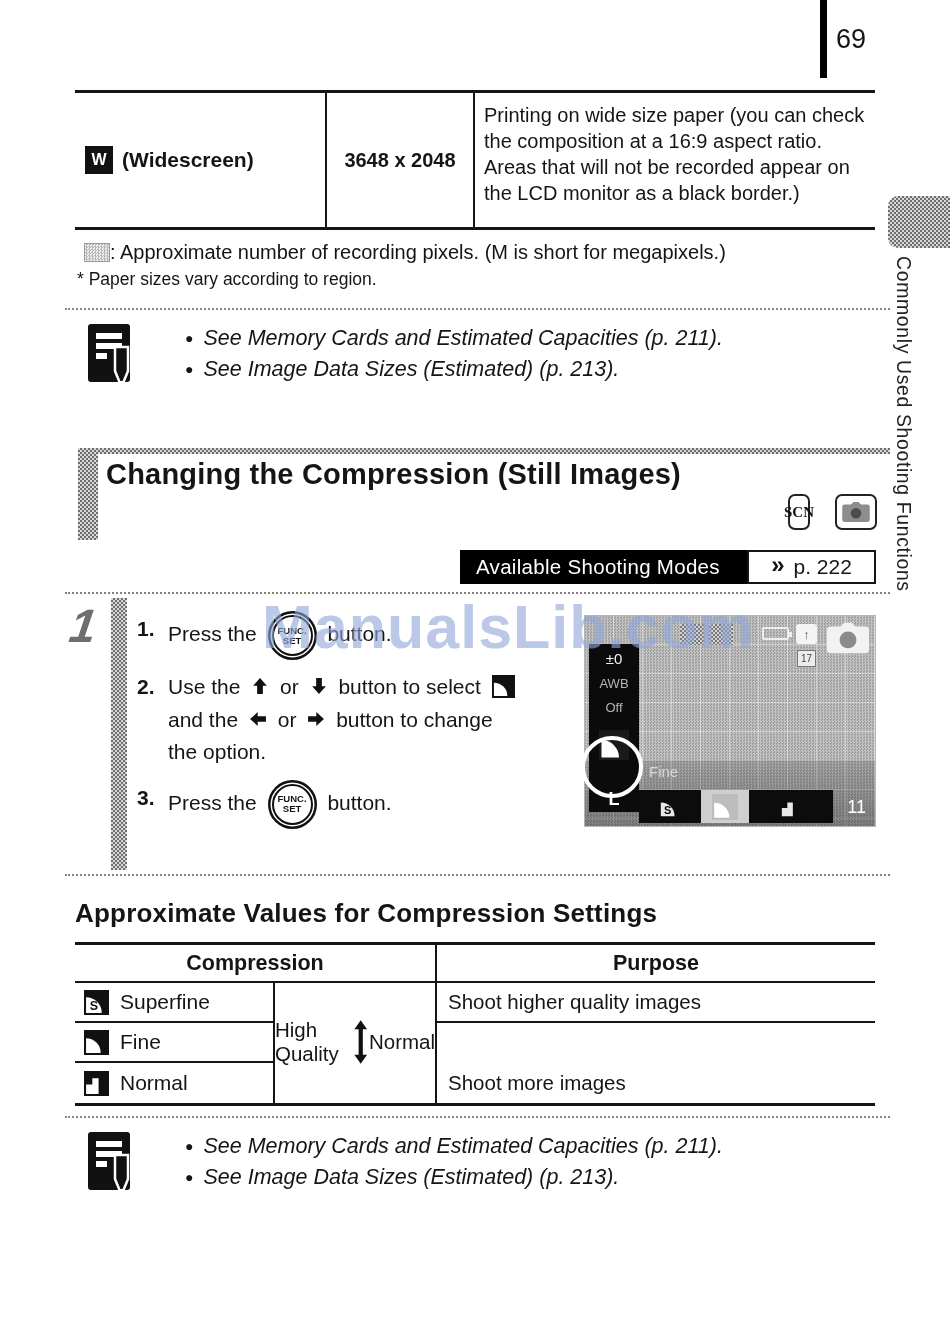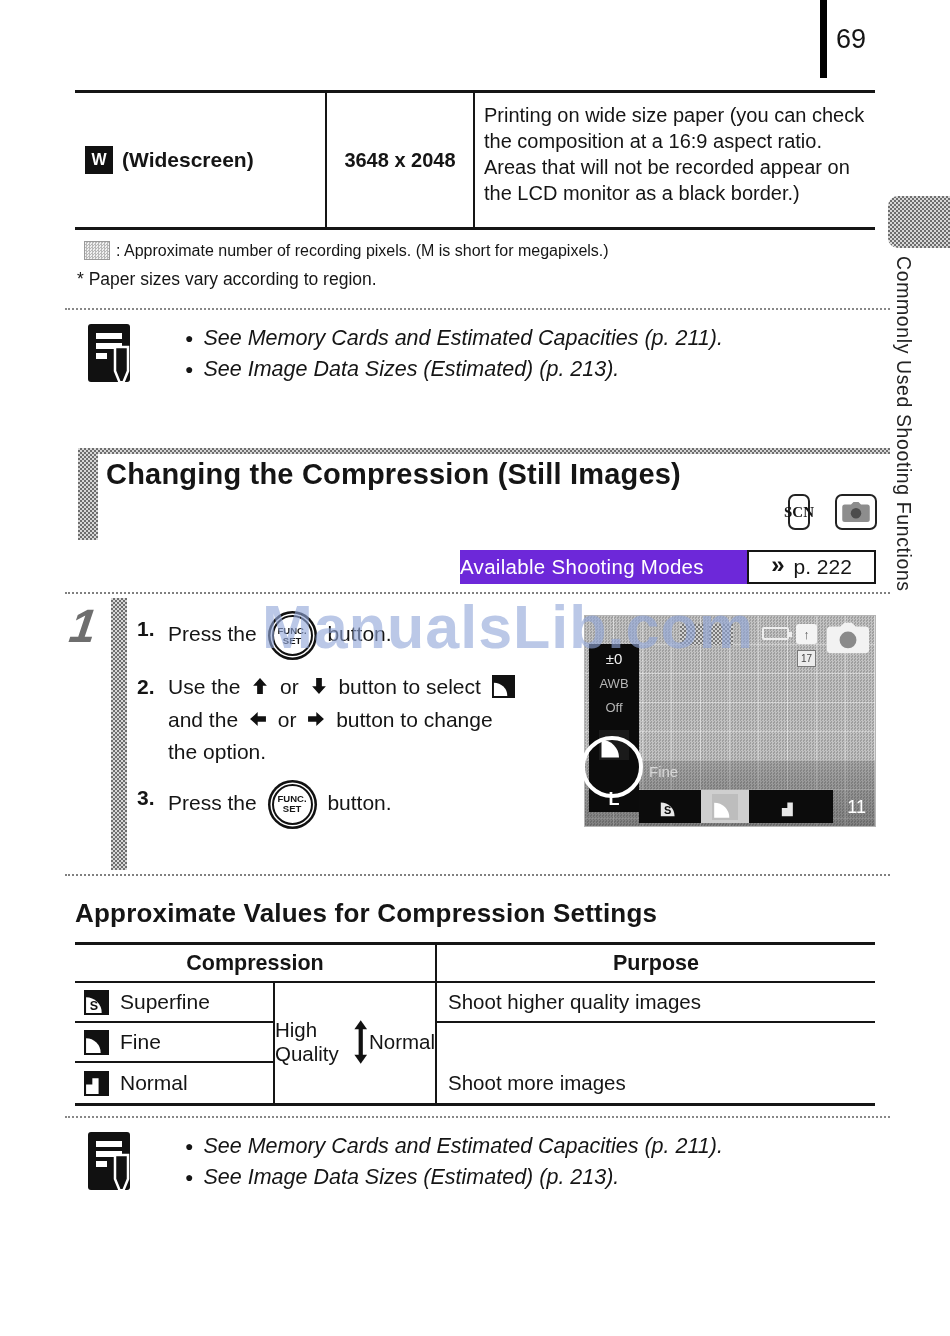--- a/index.html
+++ b/index.html
@@ -23,21 +23,21 @@
     border-top:3px solid #151515; border-bottom:3px solid #151515; display:flex; }
   .st-c1 { width:250px; display:flex; align-items:center; gap:9px; padding-left:10px;
     font-weight:bold; font-size:21px; }
   .st-c2 { width:150px; border-left:2px solid #151515; border-right:2px solid #151515;
     display:flex; align-items:center; justify-content:center; font-size:20px;font-weight:bold; }
   .st-c3 { flex:1; padding:9px 2px 4px 9px; font-size:20px; line-height:1.3; }
   .w-icon { width:28px; height:28px; background:#111; color:#fff; display:inline-flex;
     align-items:center; justify-content:center; font-weight:bold; font-size:16px; }
 
   
-  .fnote1 { left:84px; top:241px; display:flex; align-items:center; gap:6px; font-size:16px; }
+  .fnote1 { left:84px; top:241px; display:flex; align-items:center; font-size:20px; }
   .legend-box { width:26px; height:19px; border:1px solid #9a9a9a; }
   .fnote2 { left:77px; top:269px; font-size:17.5px; }
 
   
   .note-block { left:65px; width:825px; border-top:2px dotted #888; padding:13px 0 0 22px;
     display:flex; align-items:flex-start; }
   .note-icon { width:50px; height:70px; flex:0 0 auto; }
   .note-list { margin-left:48px; padding-top:0px; }
   .note-line { font-size:21.5px; font-style:italic; line-height:1.42; display:flex; align-items:baseline; }
   .note-bullet { font-size:14px; font-style:normal; margin-right:10px; position:relative; top:-2px; }
@@ -46,22 +46,22 @@
   .sec-hatch-line { left:78px; top:448px; width:812px; height:6px; }
   .sec-left-bar { left:78px; top:448px; width:20px; height:92px; }
   .sec-title { left:106px; top:458px; font-size:29px; font-weight:bold; letter-spacing:0.2px; }
   .mode-icon { border:2px solid #222; border-radius:7px; display:flex; align-items:center;
     justify-content:center; background:#fff; }
   .scn-icon { left:788px; top:494px; width:22px; height:36px; font-weight:bold; font-size:15px;font-family:Liberation Serif, serif; }
   .cam-mode-icon { left:835px; top:494px; width:42px; height:36px; }
 
   
   .modes-bar { left:460px; top:550px; height:34px; display:flex; }
-  .mb-black { background:#6d28d9; color:#fff; font-size:20.5px; width:287px; display:flex;
-    align-items:center; letter-spacing:0.3px; }
+  .mb-black { background:#000000; color:#fff; font-size:20.5px; width:287px; display:flex;
+    align-items:center; padding-left:16px; letter-spacing:0.3px; }
   .mb-ref { width:129px; border:2.5px solid #151515; background:#fff; display:flex;
     align-items:center; justify-content:center; gap:9px; font-size:21px; }
   .mb-chev { font-weight:bold; font-size:24px; line-height:1; position:relative; top:-2px; }
 
   
   .step-block { left:65px; top:592px; width:825px; height:284px;
     border-top:2px dotted #808080; border-bottom:2px dotted #808080; }
   .step-num { position:absolute; left:5px; top:4px; font-size:47px; font-weight:bold;
     font-style:italic; color:#6e6e6e; transform:skewX(-8deg); }
   .step-bar { position:absolute; left:46px; top:4px; width:16px; height:272px; }

